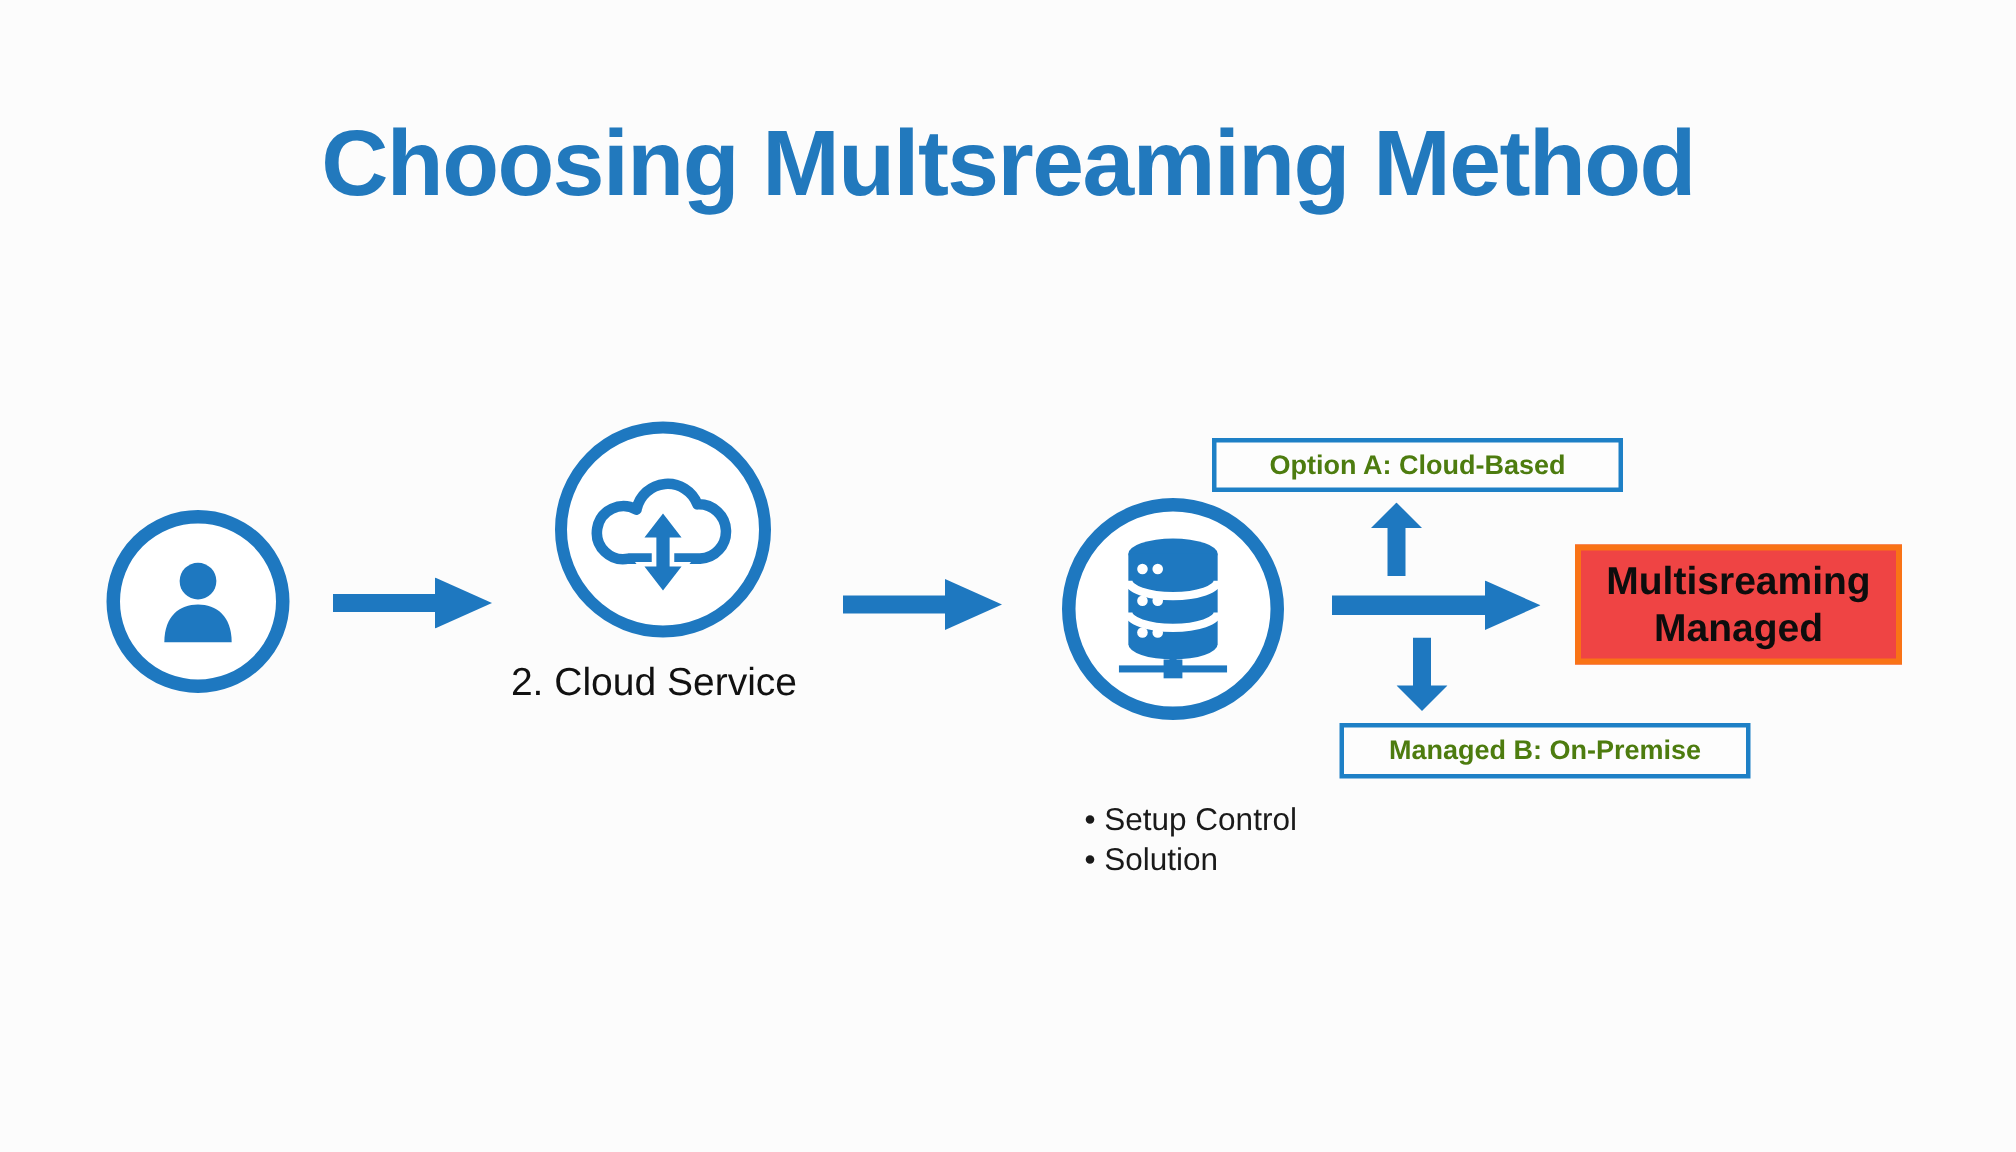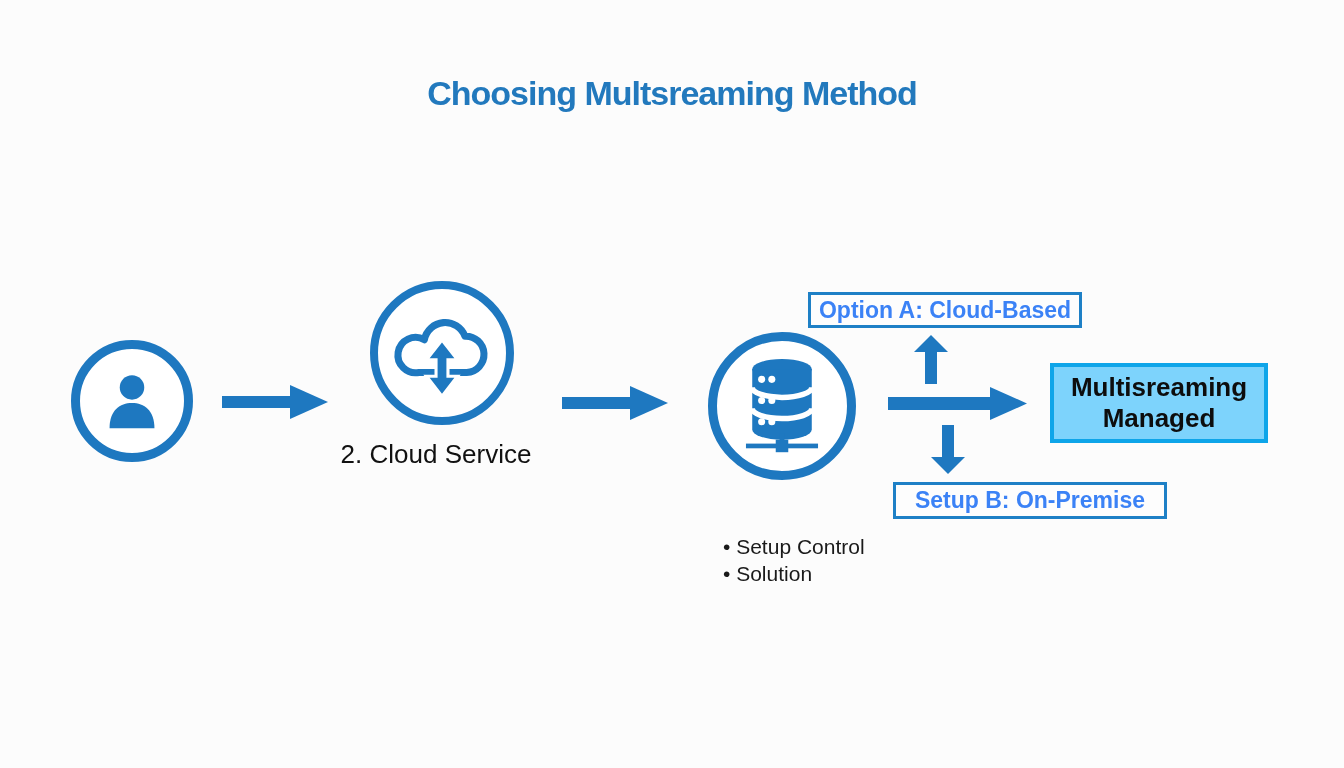--- a/index.html
+++ b/index.html
@@ -2,21 +2,21 @@
 <html><head>
 <meta charset="utf-8">
 <style>
   html,body{margin:0;padding:0;background:#ffffff;}
   #stage{
     position:relative;width:1344px;height:768px;overflow:hidden;
     background:#fcfcfc;font-family:"Liberation Sans",sans-serif;
   }
   .title{
     position:absolute;left:0;right:0;top:74px;text-align:center;
-    font-size:34px;font-weight:700;color:#2279bd;letter-spacing:-1px;
+    font-size:62px;font-weight:700;color:#2279bd;letter-spacing:-1px;
   }
   .circle{
     position:absolute;border-radius:50%;background:#ffffff;box-sizing:border-box;
     display:flex;align-items:center;justify-content:center;
   }
   .circle-you{left:71px;top:340px;width:122px;height:122px;border:9px solid #1e78c0;}
   .circle-cloud{left:370px;top:281px;width:144px;height:144px;border:8px solid #1e78c0;}
   .circle-db{left:708px;top:332px;width:148px;height:148px;border:9px solid #1e78c0;}
   .node-label{
     position:absolute;font-weight:400;color:#111111;font-size:26px;
@@ -26,28 +26,28 @@
   .label-cloud{left:330px;top:439px;width:212px;}
   .label-db{left:672px;top:492px;width:220px;}
   .bullets{position:absolute;color:#1a1a1a;font-size:21px;}
   .bullets-cloud{left:372px;top:468px;}
   .bullets-db{left:723px;top:533px;}
   .bullet{white-space:nowrap;line-height:27px;}
   .arrow{position:absolute;}
   .arrow svg{display:block;}
   .opt-box{
     position:absolute;box-sizing:border-box;background:#fdfdfd;
-    border:3px solid #1e80c6;color:#3b82f6;font-weight:700;font-size:23px;
+    border:3px solid #1e80c6;color:#4d7c0f;font-weight:700;font-size:18px;
     display:flex;align-items:center;justify-content:center;white-space:nowrap;
   }
   .opt-a{left:808px;top:292px;width:274px;height:36px;}
   .opt-b{left:893px;top:482px;width:274px;height:37px;}
   .solution-box{
     position:absolute;left:1050px;top:363px;width:218px;height:80px;
-    box-sizing:border-box;border:4px solid #0ea5e9;background:#7dd3fc;
+    box-sizing:border-box;border:4px solid #f97316;background:#ef4444;
     display:flex;flex-direction:column;align-items:center;justify-content:center;
     color:#0d0d0d;font-weight:700;font-size:26px;line-height:31px;text-align:center;
   }
 </style>
 </head>
 <body>
 
 <div id="stage">
 
   <div class="title">Choosing Multsreaming Method</div>
@@ -120,21 +120,21 @@
     </svg>
   </div>
 
   <div class="arrow" style="left:931px;top:425px;">
     <svg width="34" height="49" viewBox="0 0 34 49">
       <polygon points="11,0 23,0 23,32 34,32 17,49 0,32 11,32" fill="#1e78c0"></polygon>
     </svg>
   </div>
 
   <div class="opt-box opt-b">
-    <span>Setup B: On-Premise</span>
+    <span>Managed B: On-Premise</span>
   </div>
 
   <div class="solution-box">
     <span>Multisreaming</span>
     <span>Managed</span>
   </div>
 
 </div>
 
 </body></html>

